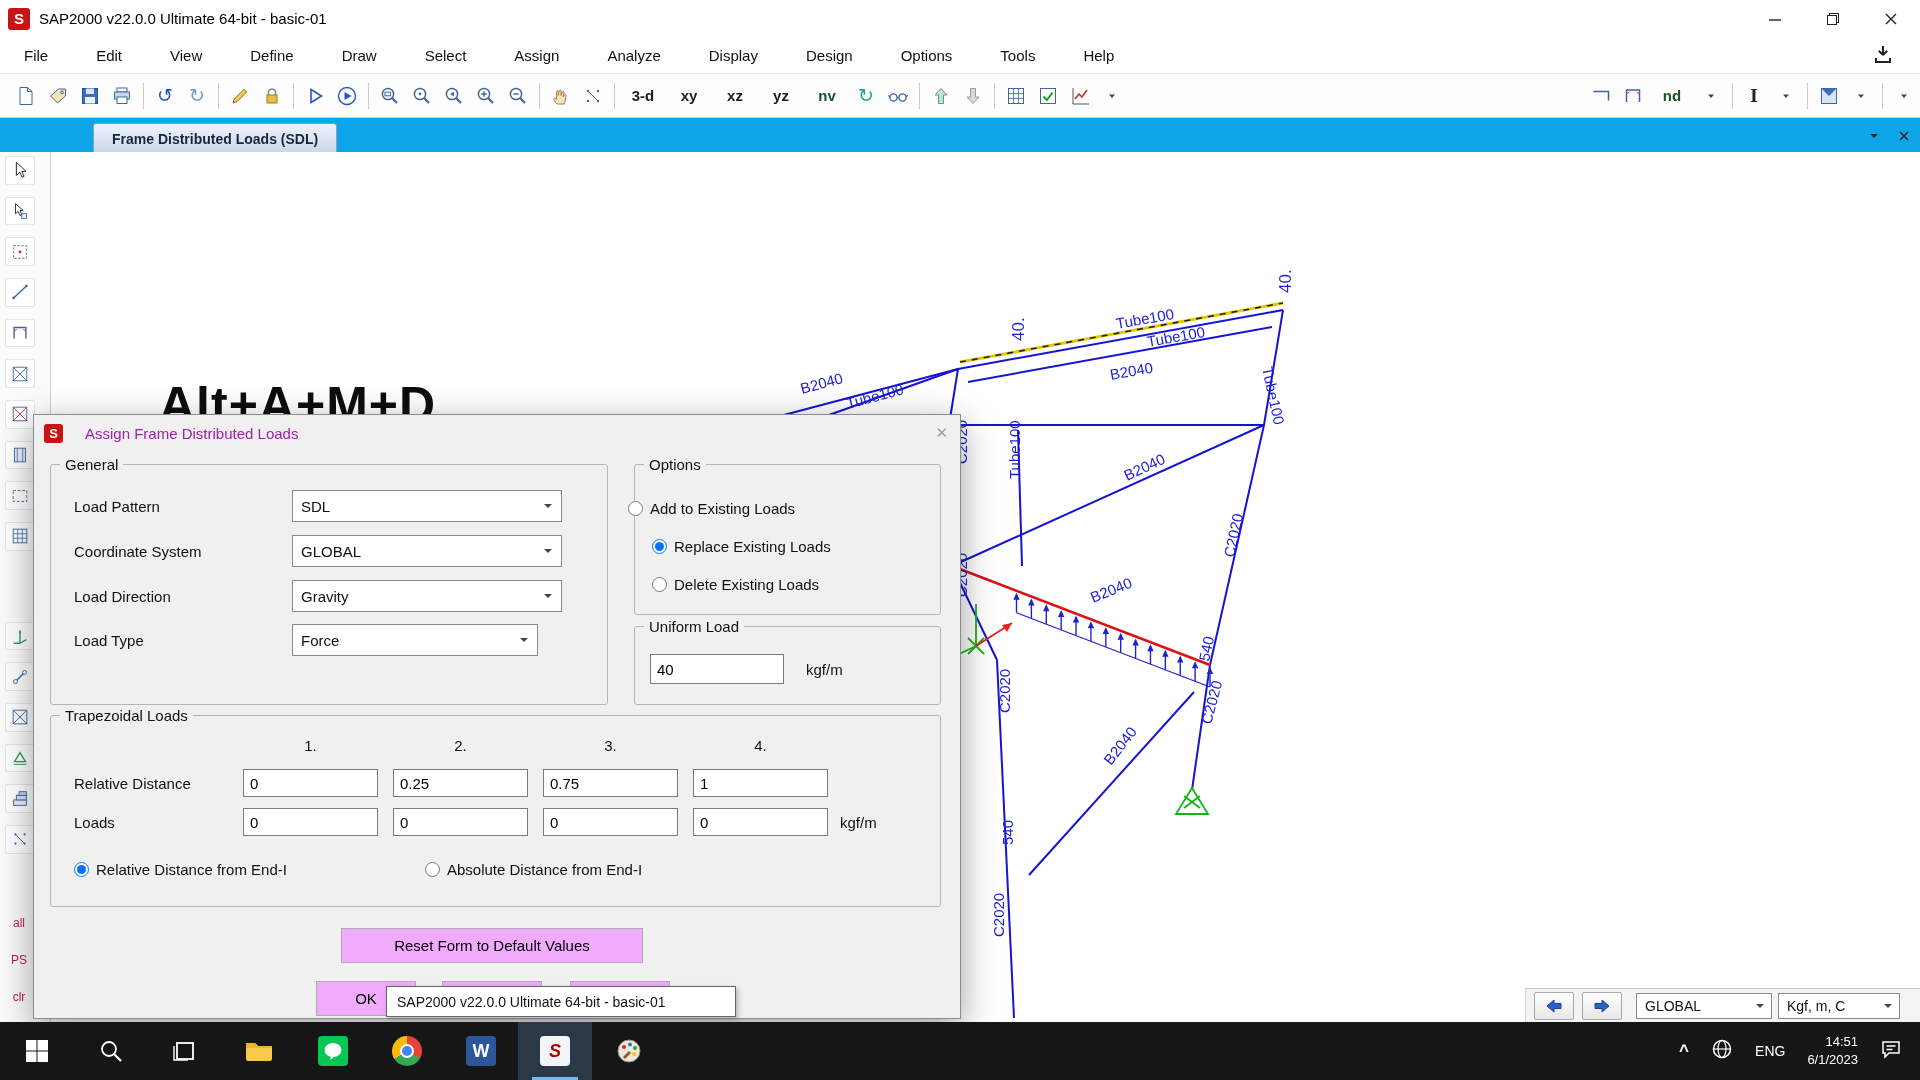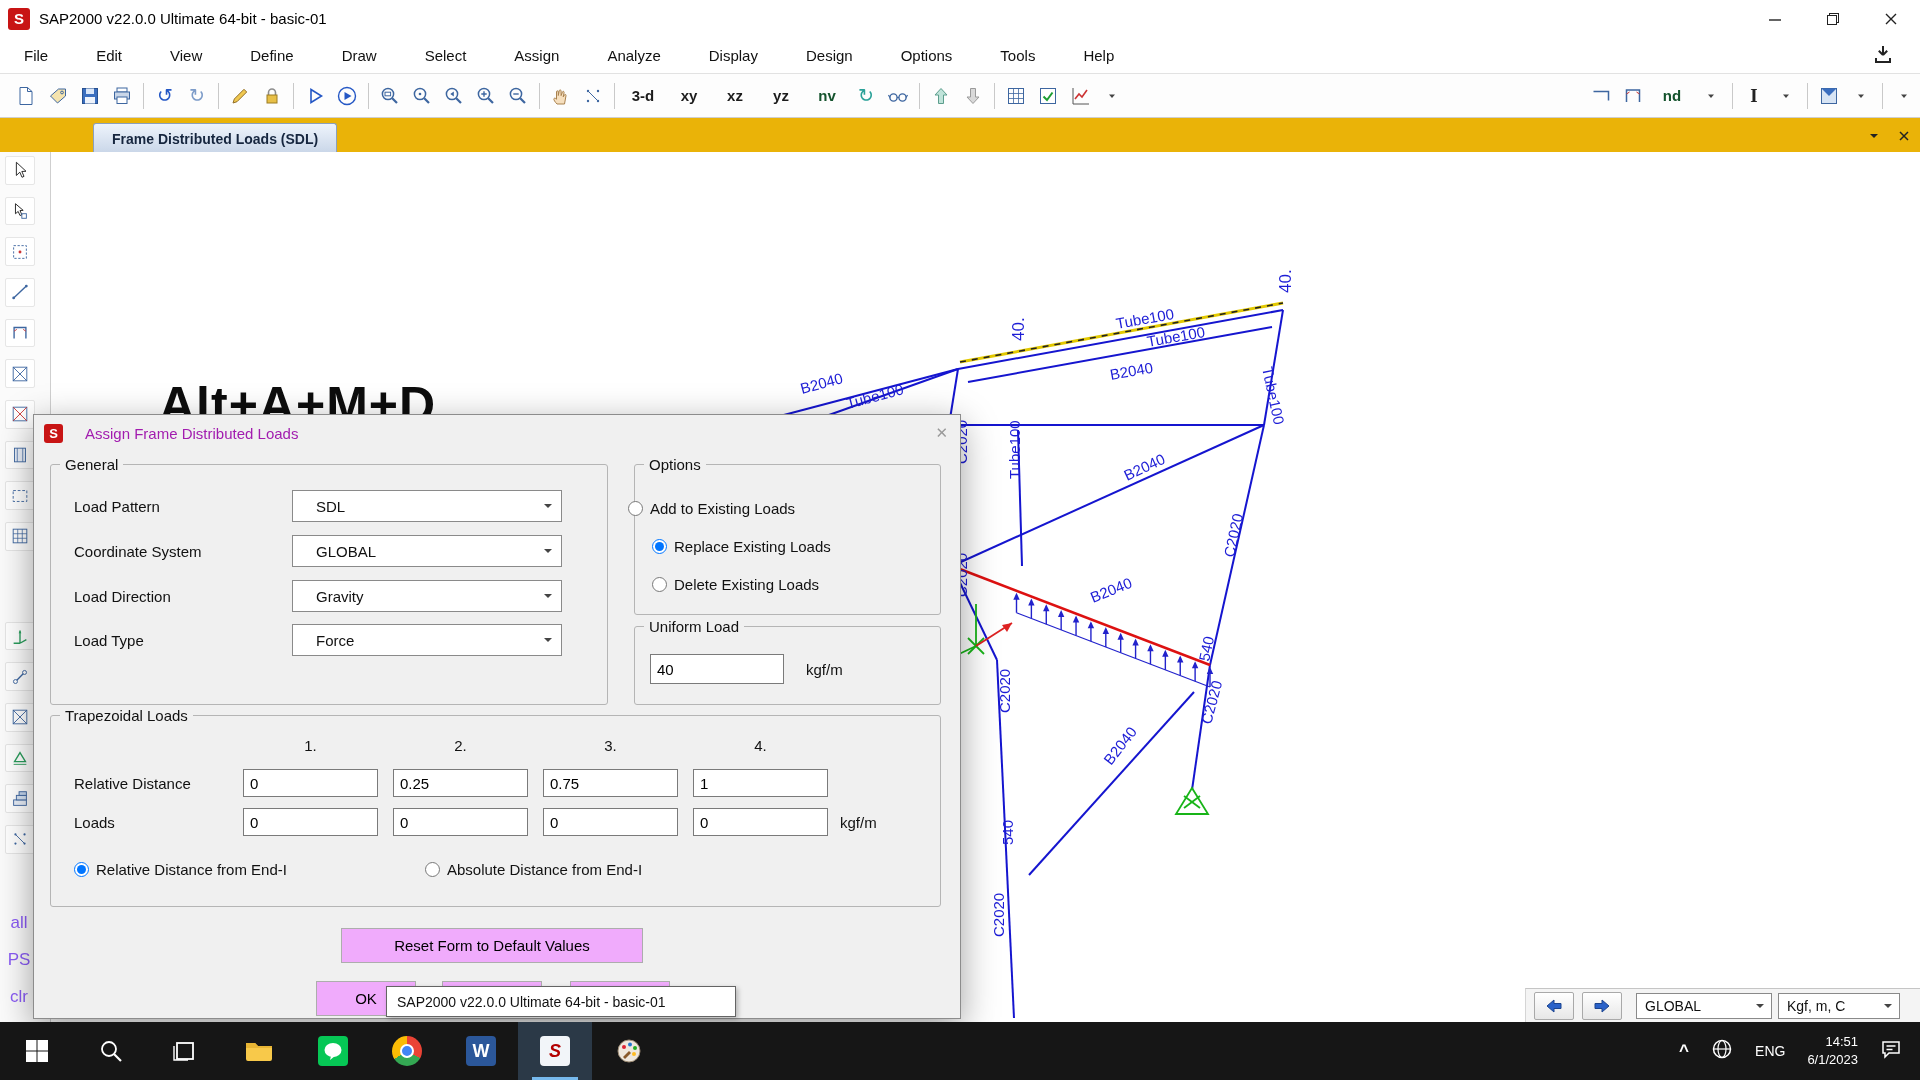--- a/index.html
+++ b/index.html
@@ -25,33 +25,33 @@
            border-top:1px solid #e2e2e2;border-bottom:1px solid #cfcfcf;display:flex;align-items:center;padding-left:10px;box-sizing:border-box}
   .tbtn{min-width:30px;height:30px;display:flex;align-items:center;justify-content:center;border:1px solid transparent;border-radius:2px}
   .tbtn svg{width:22px;height:22px;display:block}
   .ttext{padding:0 7px;font-size:15px;font-weight:bold;color:#1c1c1c}
   .ttext.dim{color:#14532d}
   .tsep{width:1px;height:26px;background:#c9c9c9;margin:0 5px;flex:0 0 1px}
   .tspacer{flex:1}
   .g{font-size:19px;line-height:1}
 
   
-  #tabrow{position:absolute;left:0;top:118px;width:1920px;height:34px;background:#eab308;border-bottom:1px solid #cfd6de}
+  #tabrow{position:absolute;left:0;top:118px;width:1920px;height:34px;background:#0ea5e9;border-bottom:1px solid #cfd6de}
   #viewtab{position:absolute;left:93px;top:5px;height:29px;padding:0 18px;display:flex;align-items:center;
            font-size:14px;font-weight:bold;color:#16263f;border:1px solid #8aa0bd;border-bottom:none;border-radius:3px 3px 0 0;
            background:linear-gradient(#eef4fc,#c9d6e8)}
   .tabctl{position:absolute;top:8px;width:20px;height:20px;display:flex;align-items:center;justify-content:center;color:#222}
 
   
   #sidebar{position:absolute;left:0;top:152px;width:51px;height:870px;background:#fbfbfb;border-right:1px solid #cfcfcf;
            display:flex;flex-direction:column;align-items:flex-start;padding:4px 0 0 5px;box-sizing:border-box}
   .sbtn{width:28px;height:28px;margin-bottom:12px;display:flex;align-items:center;justify-content:center;border:1px solid #e6e6e6;border-radius:2px;background:#fff}
   .sbtn svg{width:20px;height:20px;display:block}
   .sgap{height:70px}
-  .stext{width:28px;height:24px;margin-bottom:14px;display:flex;align-items:center;justify-content:center;font-size:17px;color:#8b5cf6;border:none;background:none}
+  .stext{width:28px;height:24px;margin-bottom:14px;display:flex;align-items:center;justify-content:center;font-size:12px;color:#be185d;border:none;background:none}
 
   
   #canvas{position:absolute;left:51px;top:152px;width:1869px;height:870px;background:#fff;overflow:hidden}
   #model{position:absolute;left:-51px;top:0}
   #hotkey{position:absolute;left:108px;top:224px;font-size:50px;font-weight:800;letter-spacing:1px;color:#0d0d0d;z-index:3}
 
   
   #statusbar{position:absolute;left:1525px;top:988px;width:395px;height:34px;background:#f4f4f4;
              border-top:1px solid #c5c5c5;border-left:1px solid #d5d5d5;display:flex;align-items:center;z-index:5}
   .navbtn{width:38px;height:26px;margin-left:8px;background:linear-gradient(#ffffff,#e7e7e7);border:1px solid #a9a9a9;border-radius:2px;
@@ -64,21 +64,21 @@
   
   #dialog{position:absolute;left:33px;top:414px;width:926px;height:603px;background:#f0f0f0;border:1px solid #8c8c8c;
           box-shadow:0 10px 34px rgba(0,0,0,.38);z-index:20;font-size:15px}
   #dlg-title{position:absolute;left:0;top:0;width:100%;height:36px;display:flex;align-items:center}
   #dlg-title .appicon{width:19px;height:19px;font-size:13px;margin-left:10px}
   #dlg-title-text{margin-left:22px;color:#a21caf;font-size:15px}
   #dlg-close{margin-left:auto;margin-right:12px;color:#9a9a9a;font-size:15px}
   .grp{position:absolute;border:1px solid #b5b5b5;border-radius:3px}
   .legend{position:absolute;top:-9px;left:9px;background:#f0f0f0;padding:0 5px;font-size:15px;color:#111}
   .flabel{position:absolute;color:#111;white-space:nowrap}
-  .seldd{position:absolute;background:#fff;border:1px solid #8a8a8a;display:flex;align-items:center;padding-left:23px;box-sizing:border-box;font-size:15px}
+  .seldd{position:absolute;background:#fff;border:1px solid #8a8a8a;display:flex;align-items:center;padding-left:8px;box-sizing:border-box;font-size:15px}
   .seldd::after{content:"";position:absolute;right:9px;top:50%;margin-top:-2px;border:4.5px solid transparent;border-top-color:#444}
   .radio{position:absolute;display:flex;align-items:center;gap:7px;white-space:nowrap}
   .radio input{width:15px;height:15px;margin:0}
   .tin{position:absolute;border:1px solid #7a7a7a;background:#fff;font-size:15px;font-family:"Liberation Sans",sans-serif;padding:0 0 0 6px;box-sizing:border-box}
   .colhead{position:absolute;width:135px;text-align:center;font-size:15px}
   .btn{position:absolute;background:#f0abfc;border:1px solid #adadad;display:flex;align-items:center;justify-content:center;font-size:15px;color:#000}
   #tooltip{position:absolute;left:386px;top:986px;width:350px;height:31px;background:#ffffff;border:1px solid #646464;
            box-shadow:2px 2px 5px rgba(0,0,0,.25);display:flex;align-items:center;padding-left:10px;box-sizing:border-box;
            font-size:14px;color:#111;z-index:30;white-space:nowrap}
 
@@ -602,21 +602,21 @@
   </div>
   <span class="flabel" style="left:40px;top:128px">Coordinate System</span>
   <div class="seldd" style="left:258px;top:120px;width:270px;height:32px">
     <span>GLOBAL</span>
   </div>
   <span class="flabel" style="left:40px;top:173px">Load Direction</span>
   <div class="seldd" style="left:258px;top:165px;width:270px;height:32px">
     <span>Gravity</span>
   </div>
   <span class="flabel" style="left:40px;top:217px">Load Type</span>
-  <div class="seldd" style="left:258px;top:209px;width:270px;height:32px">
+  <div class="seldd" style="left:258px;top:209px;width:246px;height:32px">
     <span>Force</span>
   </div>
 
   <div class="grp" style="left:600px;top:49px;width:305px;height:149px">
     <span class="legend">Options</span>
   </div>
   <label class="radio" style="left:594px;top:85px">
     <input type="radio" name="opt" style="">
     <span>Add to Existing Loads</span>
   </label>

